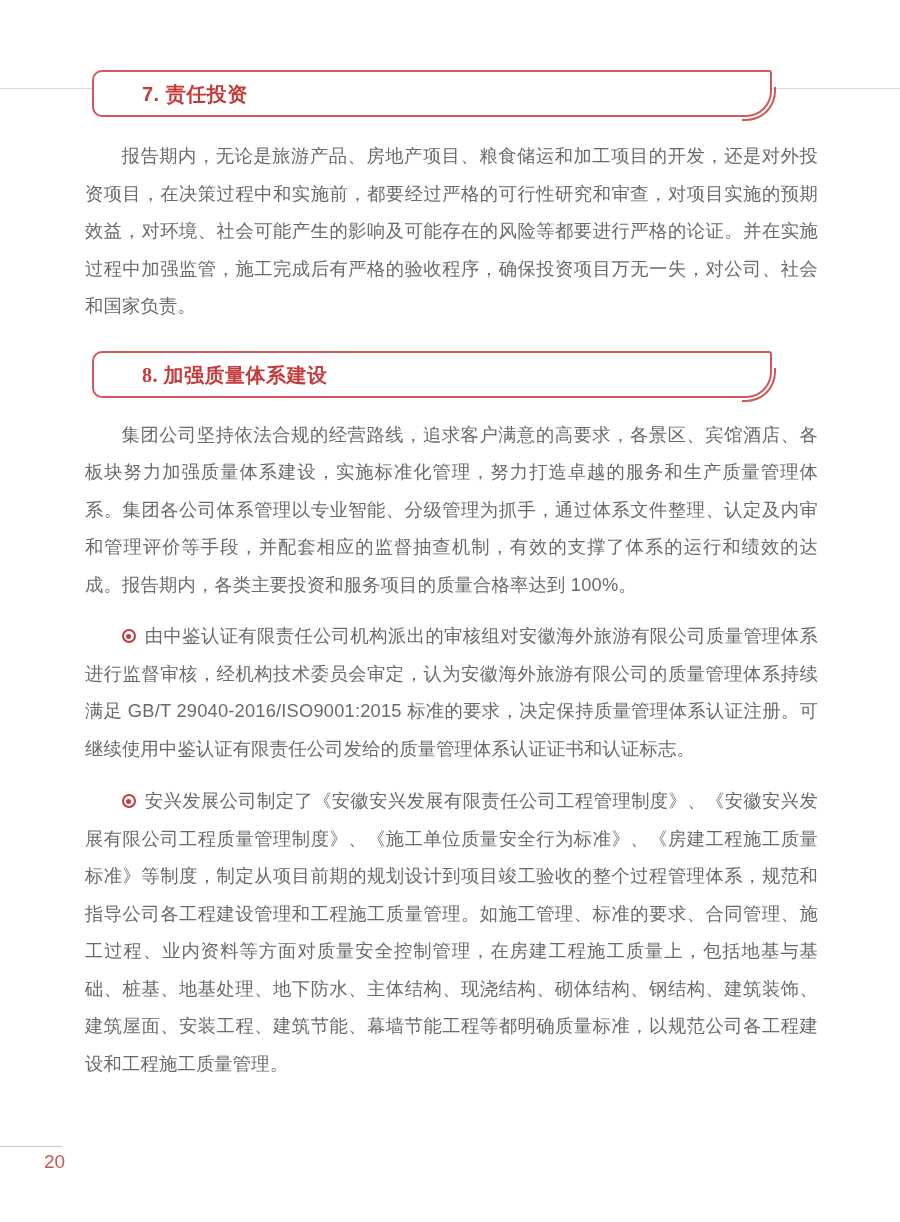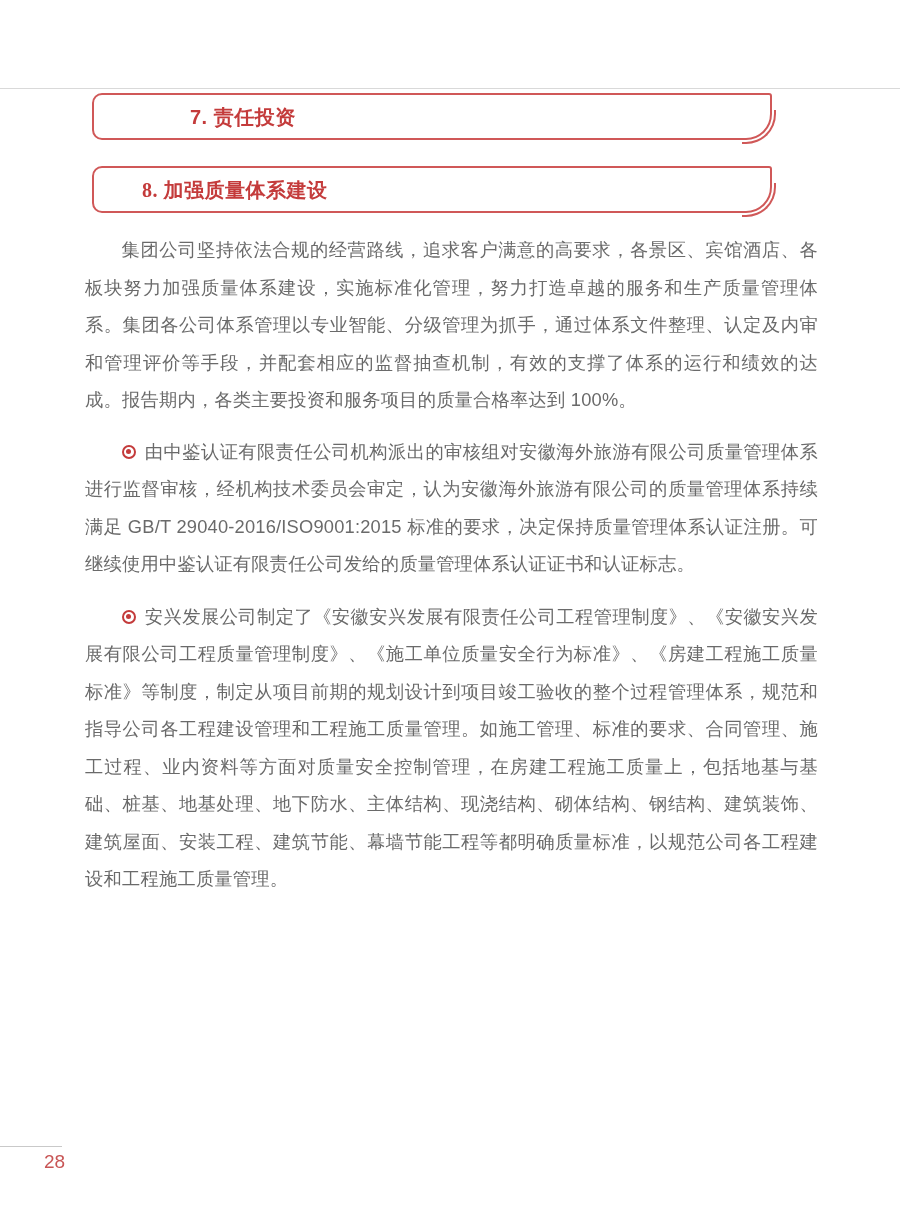--- a/index.html
+++ b/index.html
@@ -49,21 +49,21 @@
   }
   .section-box h2 {
     line-height: 44px;
     padding-left: 48px;
     font-size: 20px;
     font-weight: bold;
     color: #c43b3b;
     letter-spacing: 0.5px;
   }
 
-  .box-7 { margin-top: 93px; padding-left: 48px; }
+  .box-7 { margin-top: 70px; }
   .box-8 { margin-top: 26px; font-family: Liberation Serif, serif; }
 
   p.body-text {
     font-size: 18.3px;
     line-height: 37.5px;
     color: #6a6a6a;
     text-align: justify;
     text-indent: 2em;
     letter-spacing: 0.2px;
   }
@@ -110,34 +110,35 @@
 
   <div class="top-rule"></div>
 
   <div class="content">
 
     <div class="section-box box-7">
       <h2>7. 责任投资</h2>
       <span class="curl"></span>
     </div>
 
+    <p class="body-text para-7">报告期内，无论是旅游产品、房地产项目、粮食储运和加工项目的开发，还是对外投资项目，在决策过程中和实施前，都要经过严格的可行性研究和审查，对项目实施的预期效益，对环境、社会可能产生的影响及可能存在的风险等都要进行严格的论证。并在实施过程中加强监管，施工完成后有严格的验收程序，确保投资项目万无一失，对公司、社会和国家负责。</p>
 
     <div class="section-box box-8">
       <h2>8. 加强质量体系建设</h2>
       <span class="curl"></span>
     </div>
 
     <p class="body-text para-8">集团公司坚持依法合规的经营路线，追求客户满意的高要求，各景区、宾馆酒店、各板块努力加强质量体系建设，实施标准化管理，努力打造卓越的服务和生产质量管理体系。集团各公司体系管理以专业智能、分级管理为抓手，通过体系文件整理、认定及内审和管理评价等手段，并配套相应的监督抽查机制，有效的支撑了体系的运行和绩效的达成。报告期内，各类主要投资和服务项目的质量合格率达到 100%。</p>
 
     <p class="body-text bullet-para-1">
       <span class="bullet-icon"></span><span>由中鉴认证有限责任公司机构派出的审核组对安徽海外旅游有限公司质量管理体系进行监督审核，经机构技术委员会审定，认为安徽海外旅游有限公司的质量管理体系持续满足 GB/T 29040-2016/ISO9001:2015 标准的要求，决定保持质量管理体系认证注册。可继续使用中鉴认证有限责任公司发给的质量管理体系认证证书和认证标志。</span>
     </p>
 
     <p class="body-text bullet-para-2">
       <span class="bullet-icon"></span><span>安兴发展公司制定了《安徽安兴发展有限责任公司工程管理制度》、《安徽安兴发展有限公司工程质量管理制度》、《施工单位质量安全行为标准》、《房建工程施工质量标准》等制度，制定从项目前期的规划设计到项目竣工验收的整个过程管理体系，规范和指导公司各工程建设管理和工程施工质量管理。如施工管理、标准的要求、合同管理、施工过程、业内资料等方面对质量安全控制管理，在房建工程施工质量上，包括地基与基础、桩基、地基处理、地下防水、主体结构、现浇结构、砌体结构、钢结构、建筑装饰、建筑屋面、安装工程、建筑节能、幕墙节能工程等都明确质量标准，以规范公司各工程建设和工程施工质量管理。</span>
     </p>
 
   </div>
 
   <div class="footer-rule"></div>
-  <div class="page-number">28</div>
+  <div class="page-number">20</div>
 
 </div>
 
 </body></html>

